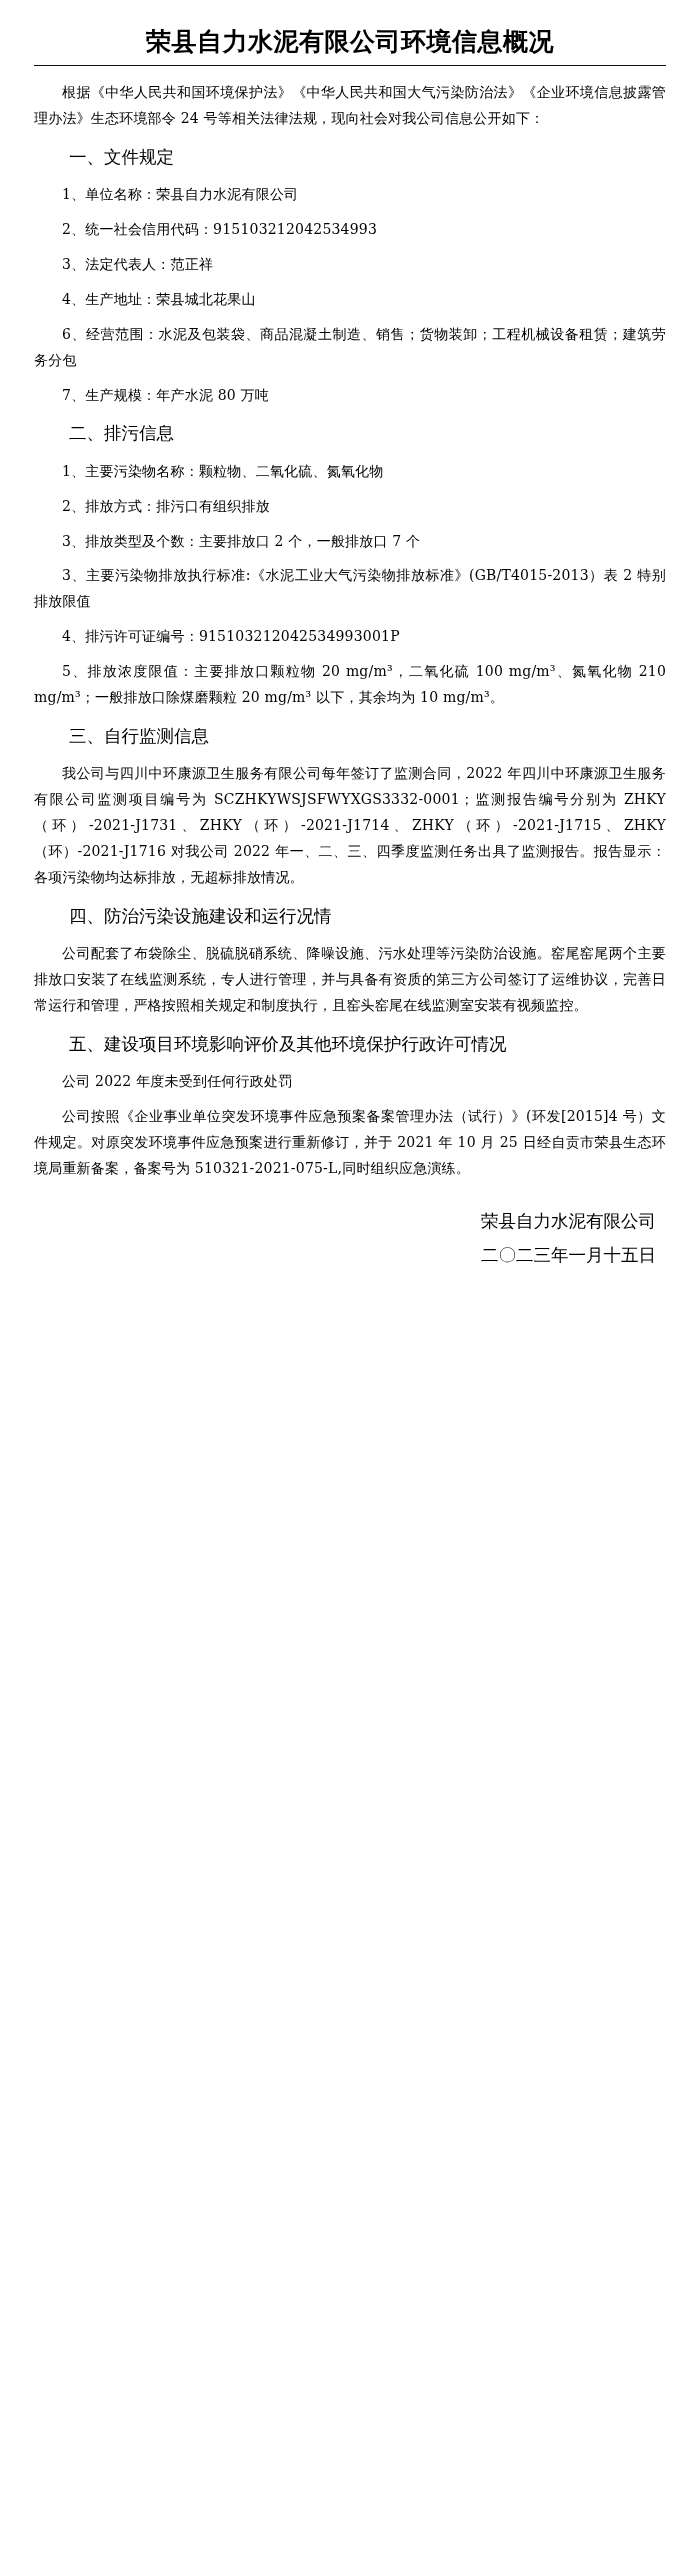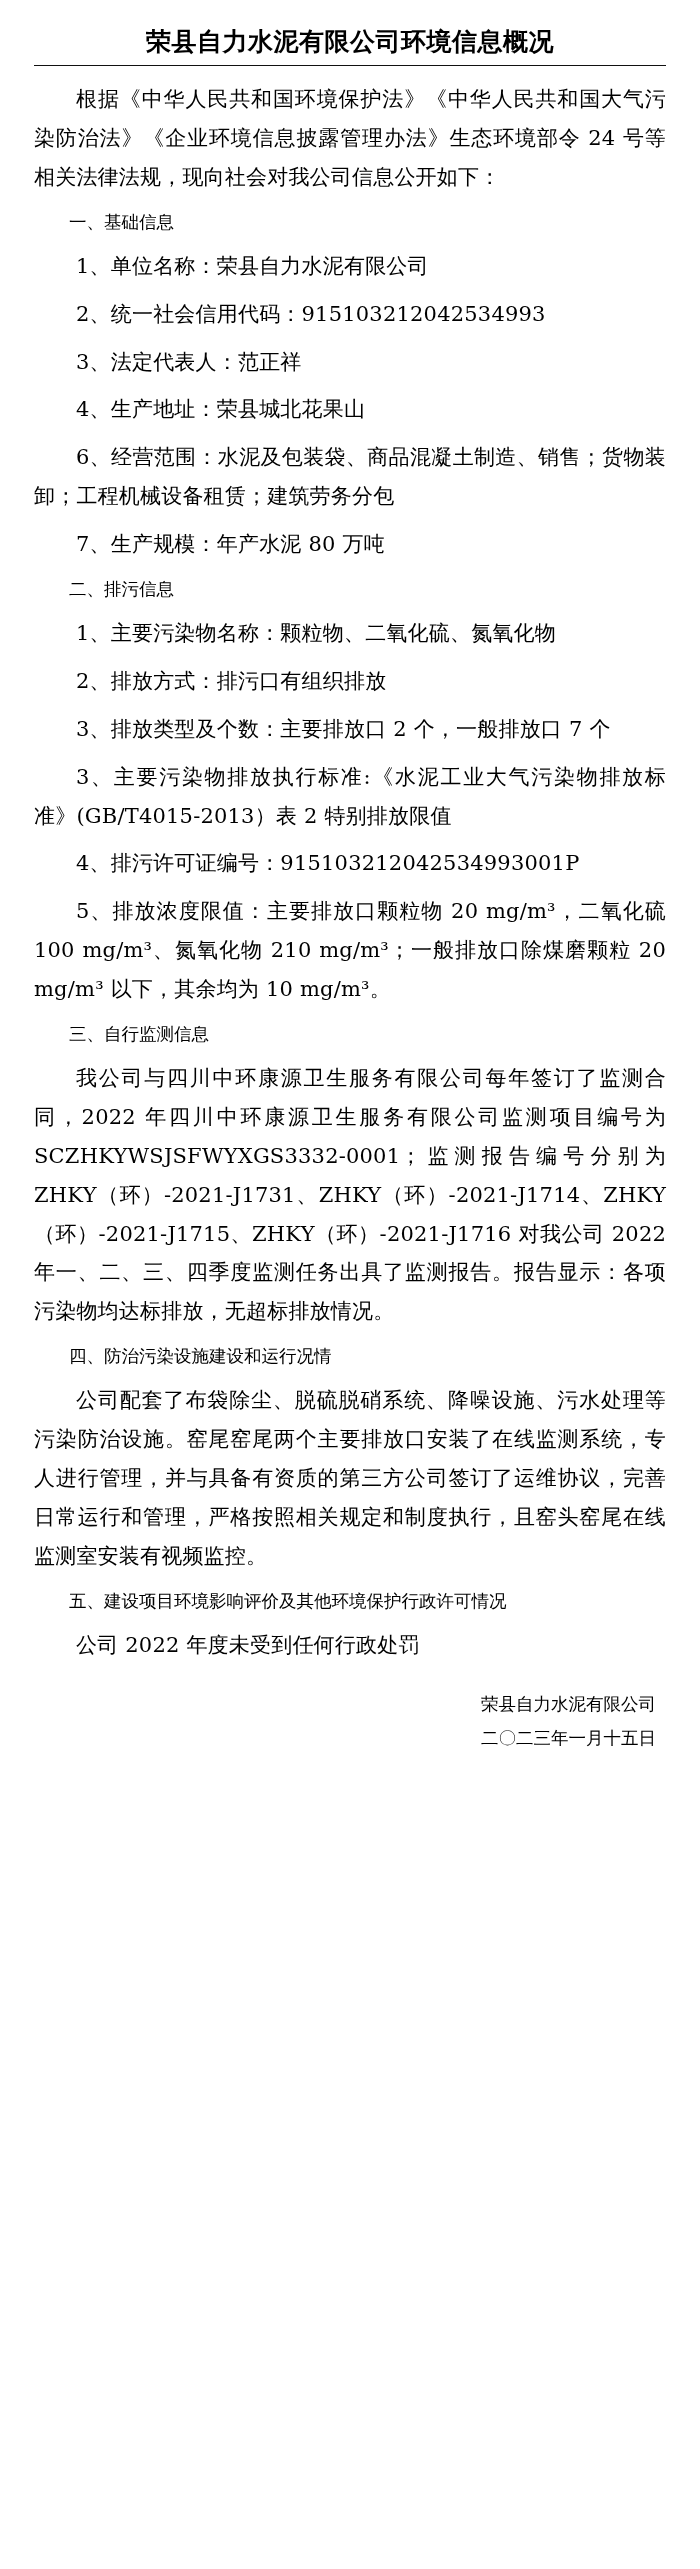--- a/index.html
+++ b/index.html
@@ -32,21 +32,21 @@
     line-height: 1.4;
     font-family: "DejaVu Serif", "Liberation Serif", serif;
   }
   .title-rule {
     border: none;
     border-top: 1px solid #111;
     margin: 4px 0 14px 0;
     height: 0;
   }
   p.para {
-    font-size: 21px;
+    font-size: 14px;
     line-height: 1.85;
     margin: 0 0 9px 0;
     text-align: justify;
     text-justify: inter-ideograph;
     letter-spacing: 0.2px;
   }
   p.indent2 {
     text-indent: 2em;
   }
   p.heading {
@@ -69,21 +69,21 @@
 </head>
 <body>
 
 <div class="page">
 
   <h1 class="doc-title">荣县自力水泥有限公司环境信息概况</h1>
   <hr class="title-rule">
 
   <p class="para indent2">根据《中华人民共和国环境保护法》《中华人民共和国大气污染防治法》《企业环境信息披露管理办法》生态环境部令 24 号等相关法律法规，现向社会对我公司信息公开如下：</p>
 
-  <p class="heading">一、基础信息</p>
+  <p class="heading">一、文件规定</p>
   <p class="para indent2">1、单位名称：荣县自力水泥有限公司</p>
   <p class="para indent2">2、统一社会信用代码：915103212042534993</p>
   <p class="para indent2">3、法定代表人：范正祥</p>
   <p class="para indent2">4、生产地址：荣县城北花果山</p>
   <p class="para indent2">6、经营范围：水泥及包装袋、商品混凝土制造、销售；货物装卸；工程机械设备租赁；建筑劳务分包</p>
   <p class="para indent2">7、生产规模：年产水泥 80 万吨</p>
 
   <p class="heading">二、排污信息</p>
   <p class="para indent2">1、主要污染物名称：颗粒物、二氧化硫、氮氧化物</p>
   <p class="para indent2">2、排放方式：排污口有组织排放</p>
@@ -94,19 +94,20 @@
 
   <p class="heading">三、自行监测信息</p>
   <p class="para indent2">我公司与四川中环康源卫生服务有限公司每年签订了监测合同，2022 年四川中环康源卫生服务有限公司监测项目编号为 SCZHKYWSJSFWYXGS3332-0001；监测报告编号分别为 ZHKY（环）-2021-J1731、ZHKY（环）-2021-J1714、ZHKY（环）-2021-J1715、ZHKY（环）-2021-J1716 对我公司 2022 年一、二、三、四季度监测任务出具了监测报告。报告显示：各项污染物均达标排放，无超标排放情况。</p>
 
   <p class="heading">四、防治污染设施建设和运行况情</p>
   <p class="para indent2">公司配套了布袋除尘、脱硫脱硝系统、降噪设施、污水处理等污染防治设施。窑尾窑尾两个主要排放口安装了在线监测系统，专人进行管理，并与具备有资质的第三方公司签订了运维协议，完善日常运行和管理，严格按照相关规定和制度执行，且窑头窑尾在线监测室安装有视频监控。</p>
 
   <p class="heading">五、建设项目环境影响评价及其他环境保护行政许可情况</p>
   <p class="para indent2">公司 2022 年度未受到任何行政处罚</p>
 
+  <p class="para indent2">公司按照《企业事业单位突发环境事件应急预案备案管理办法（试行）》(环发[2015]4 号）文件规定。对原突发环境事件应急预案进行重新修订，并于 2021 年 10 月 25 日经自贡市荣县生态环境局重新备案，备案号为 510321-2021-075-L,同时组织应急演练。</p>
 
   <div class="sign-block">
     <span class="sign-line">荣县自力水泥有限公司</span>
     <span class="sign-line">二〇二三年一月十五日</span>
   </div>
 
 </div>
 
 </body></html>

